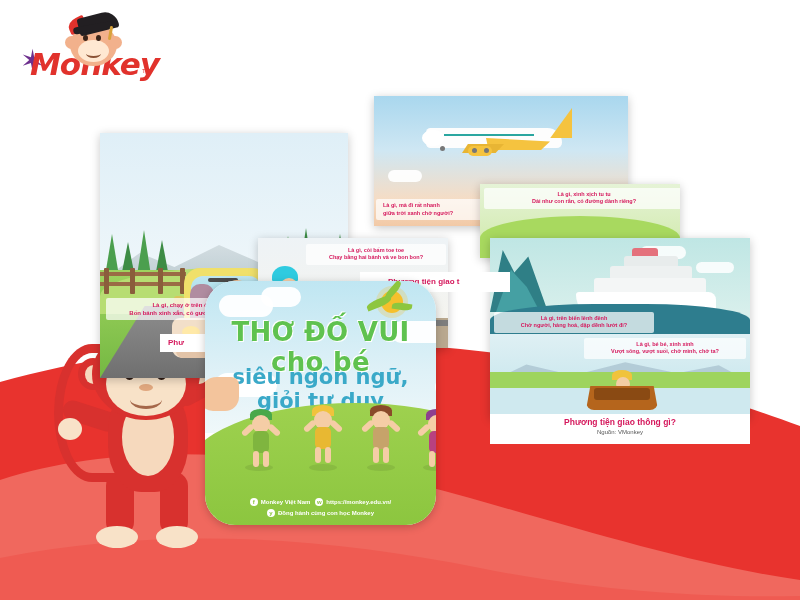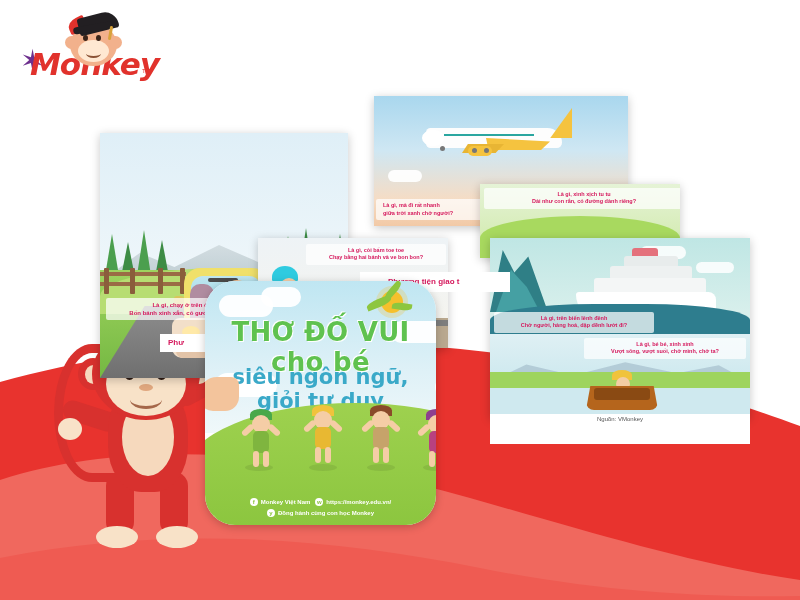--- a/index.html
+++ b/index.html
@@ -459,20 +459,21 @@
     </div>
   </div>
 
   <div class="caption" id="cap-mid">
     <div class="q">Phương tiện giao t</div>
   </div>
   <div class="caption" id="cap-left">
     <div class="q">Phư</div>
   </div>
   <div class="caption" id="cap-sea">
+    <div class="q">Phương tiện giao thông gì?</div>
     <div class="src">Nguồn: VMonkey</div>
   </div>
 
   <div class="card" id="card-title">
     <div class="tsky"></div>
     <div class="tc" style="left:14px;top:14px;width:54px;height:22px;"></div>
     <div class="tc" style="left:56px;top:6px;width:40px;height:20px;"></div>
     <div class="tc" style="left:186px;top:40px;width:58px;height:22px;"></div>
     <div class="tc" style="left:10px;top:92px;width:62px;height:24px;"></div>
     <div class="tc" style="left:230px;top:96px;width:52px;height:20px;"></div>

